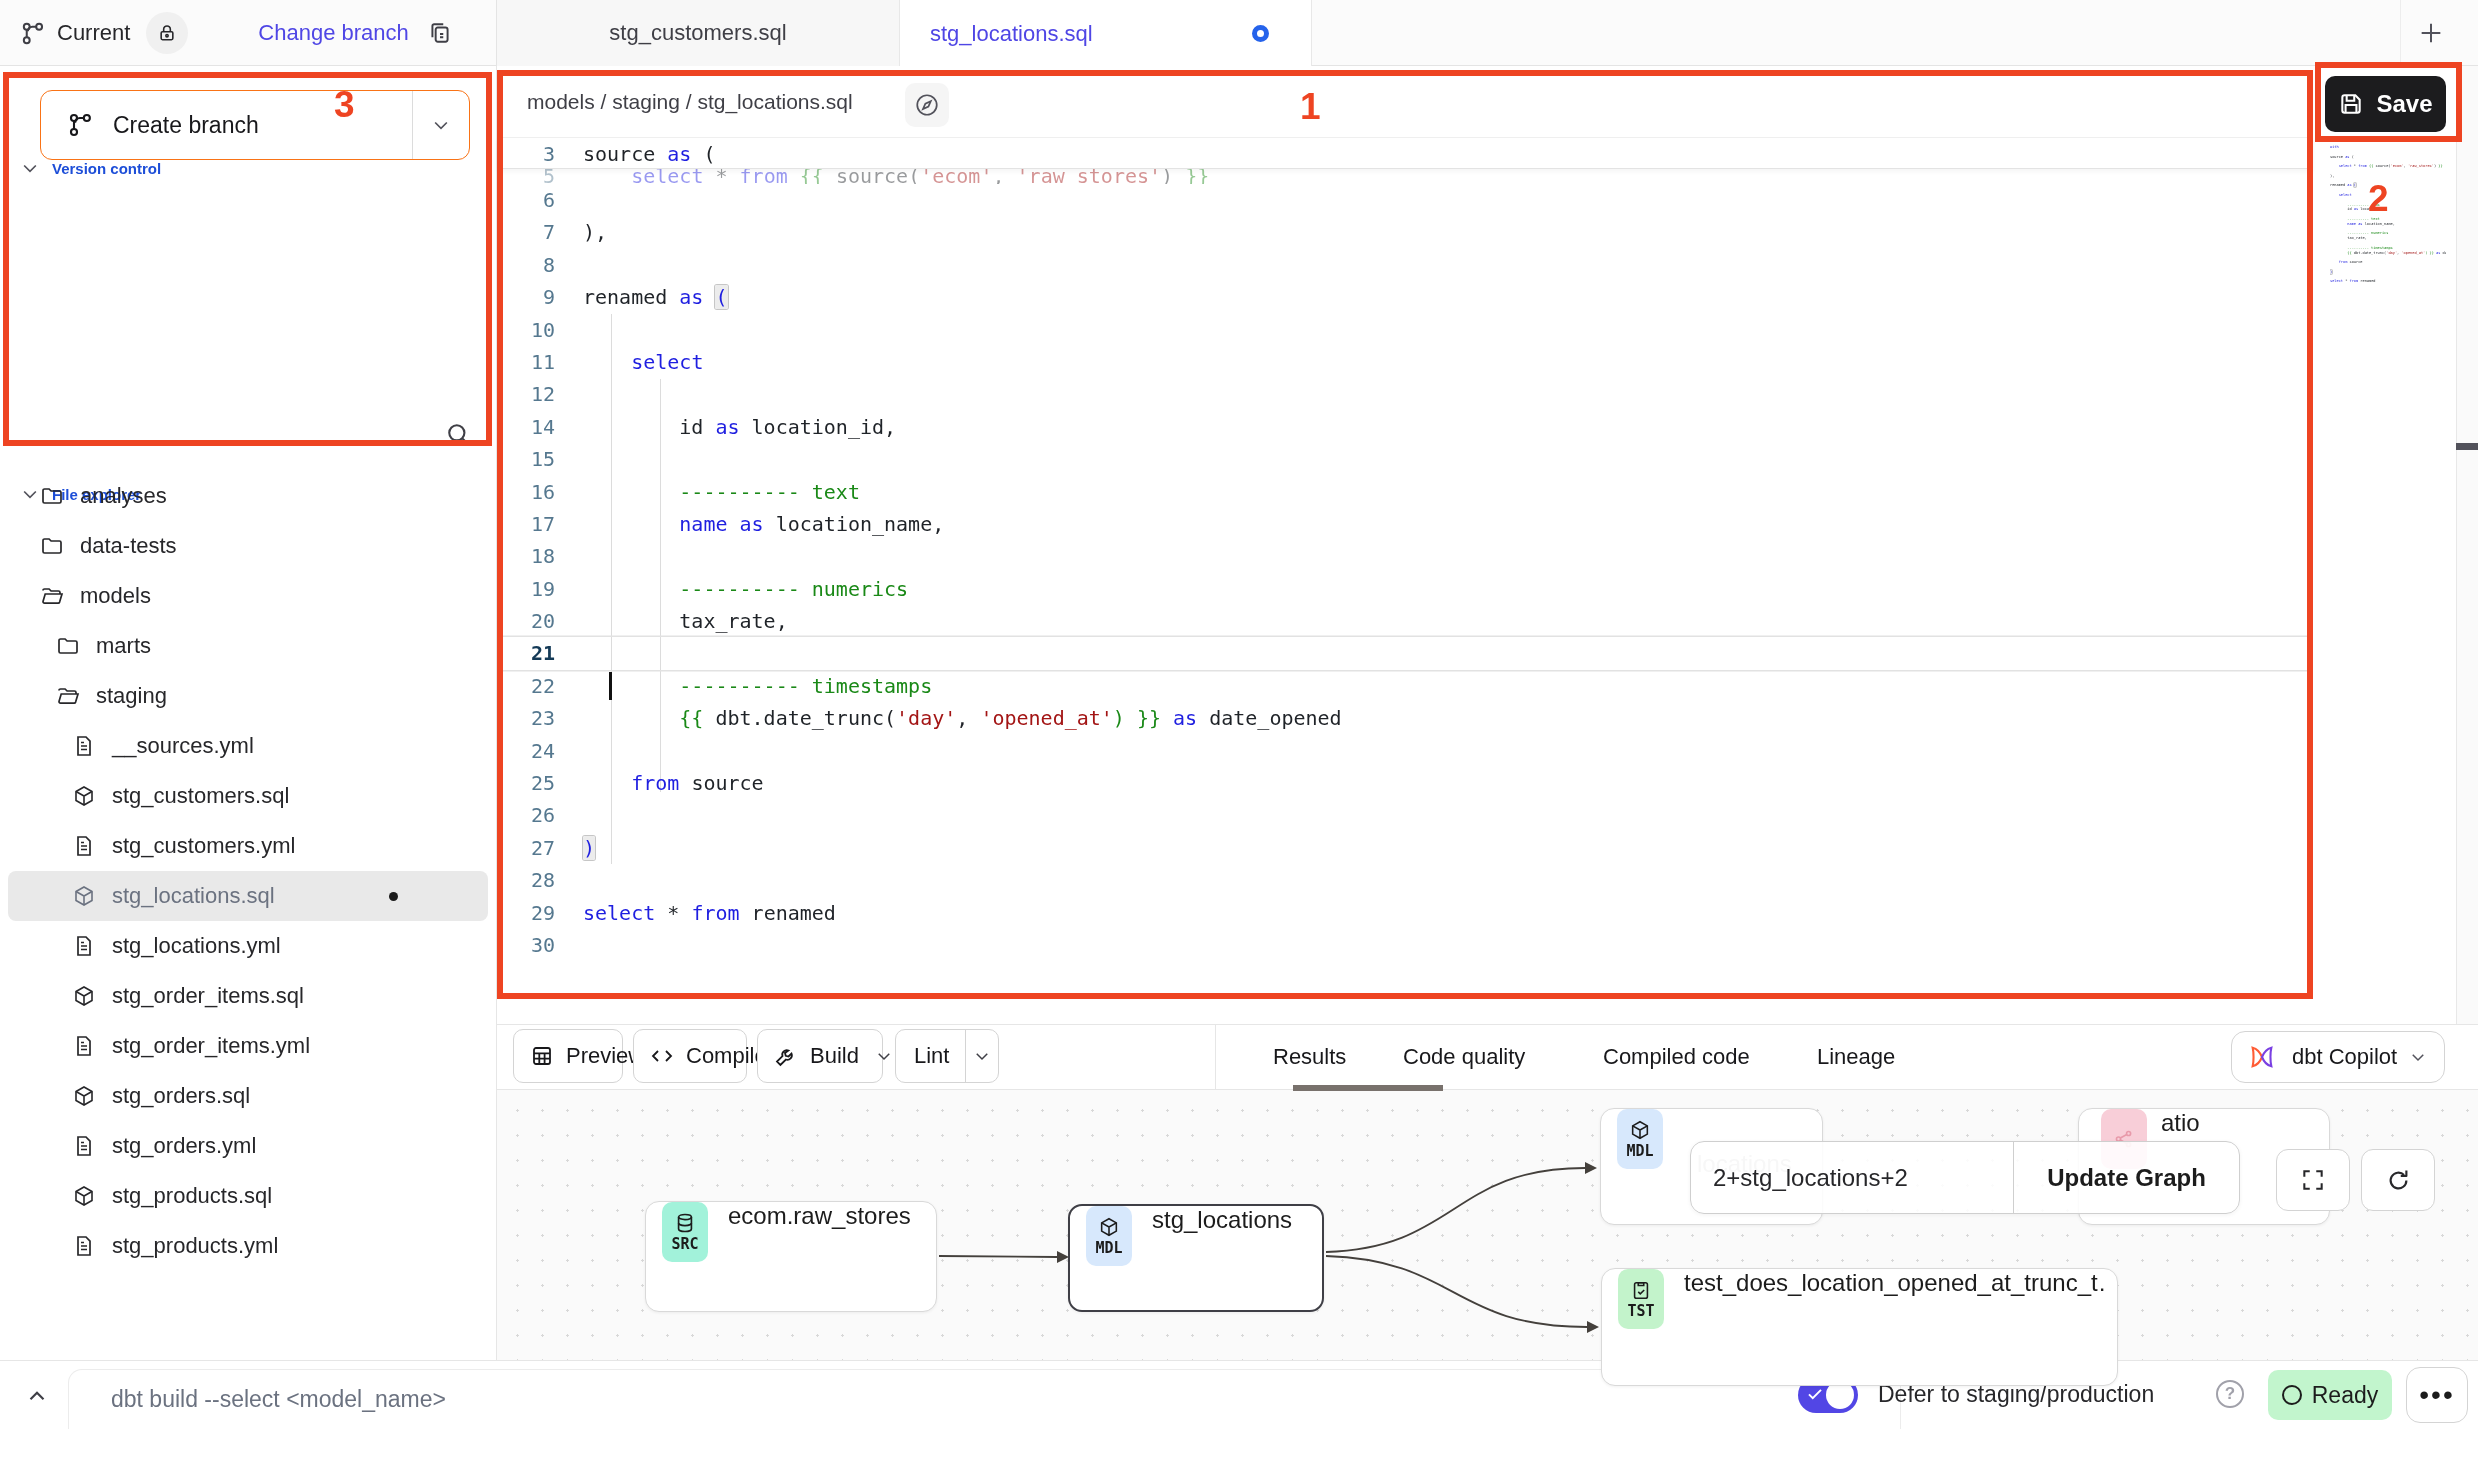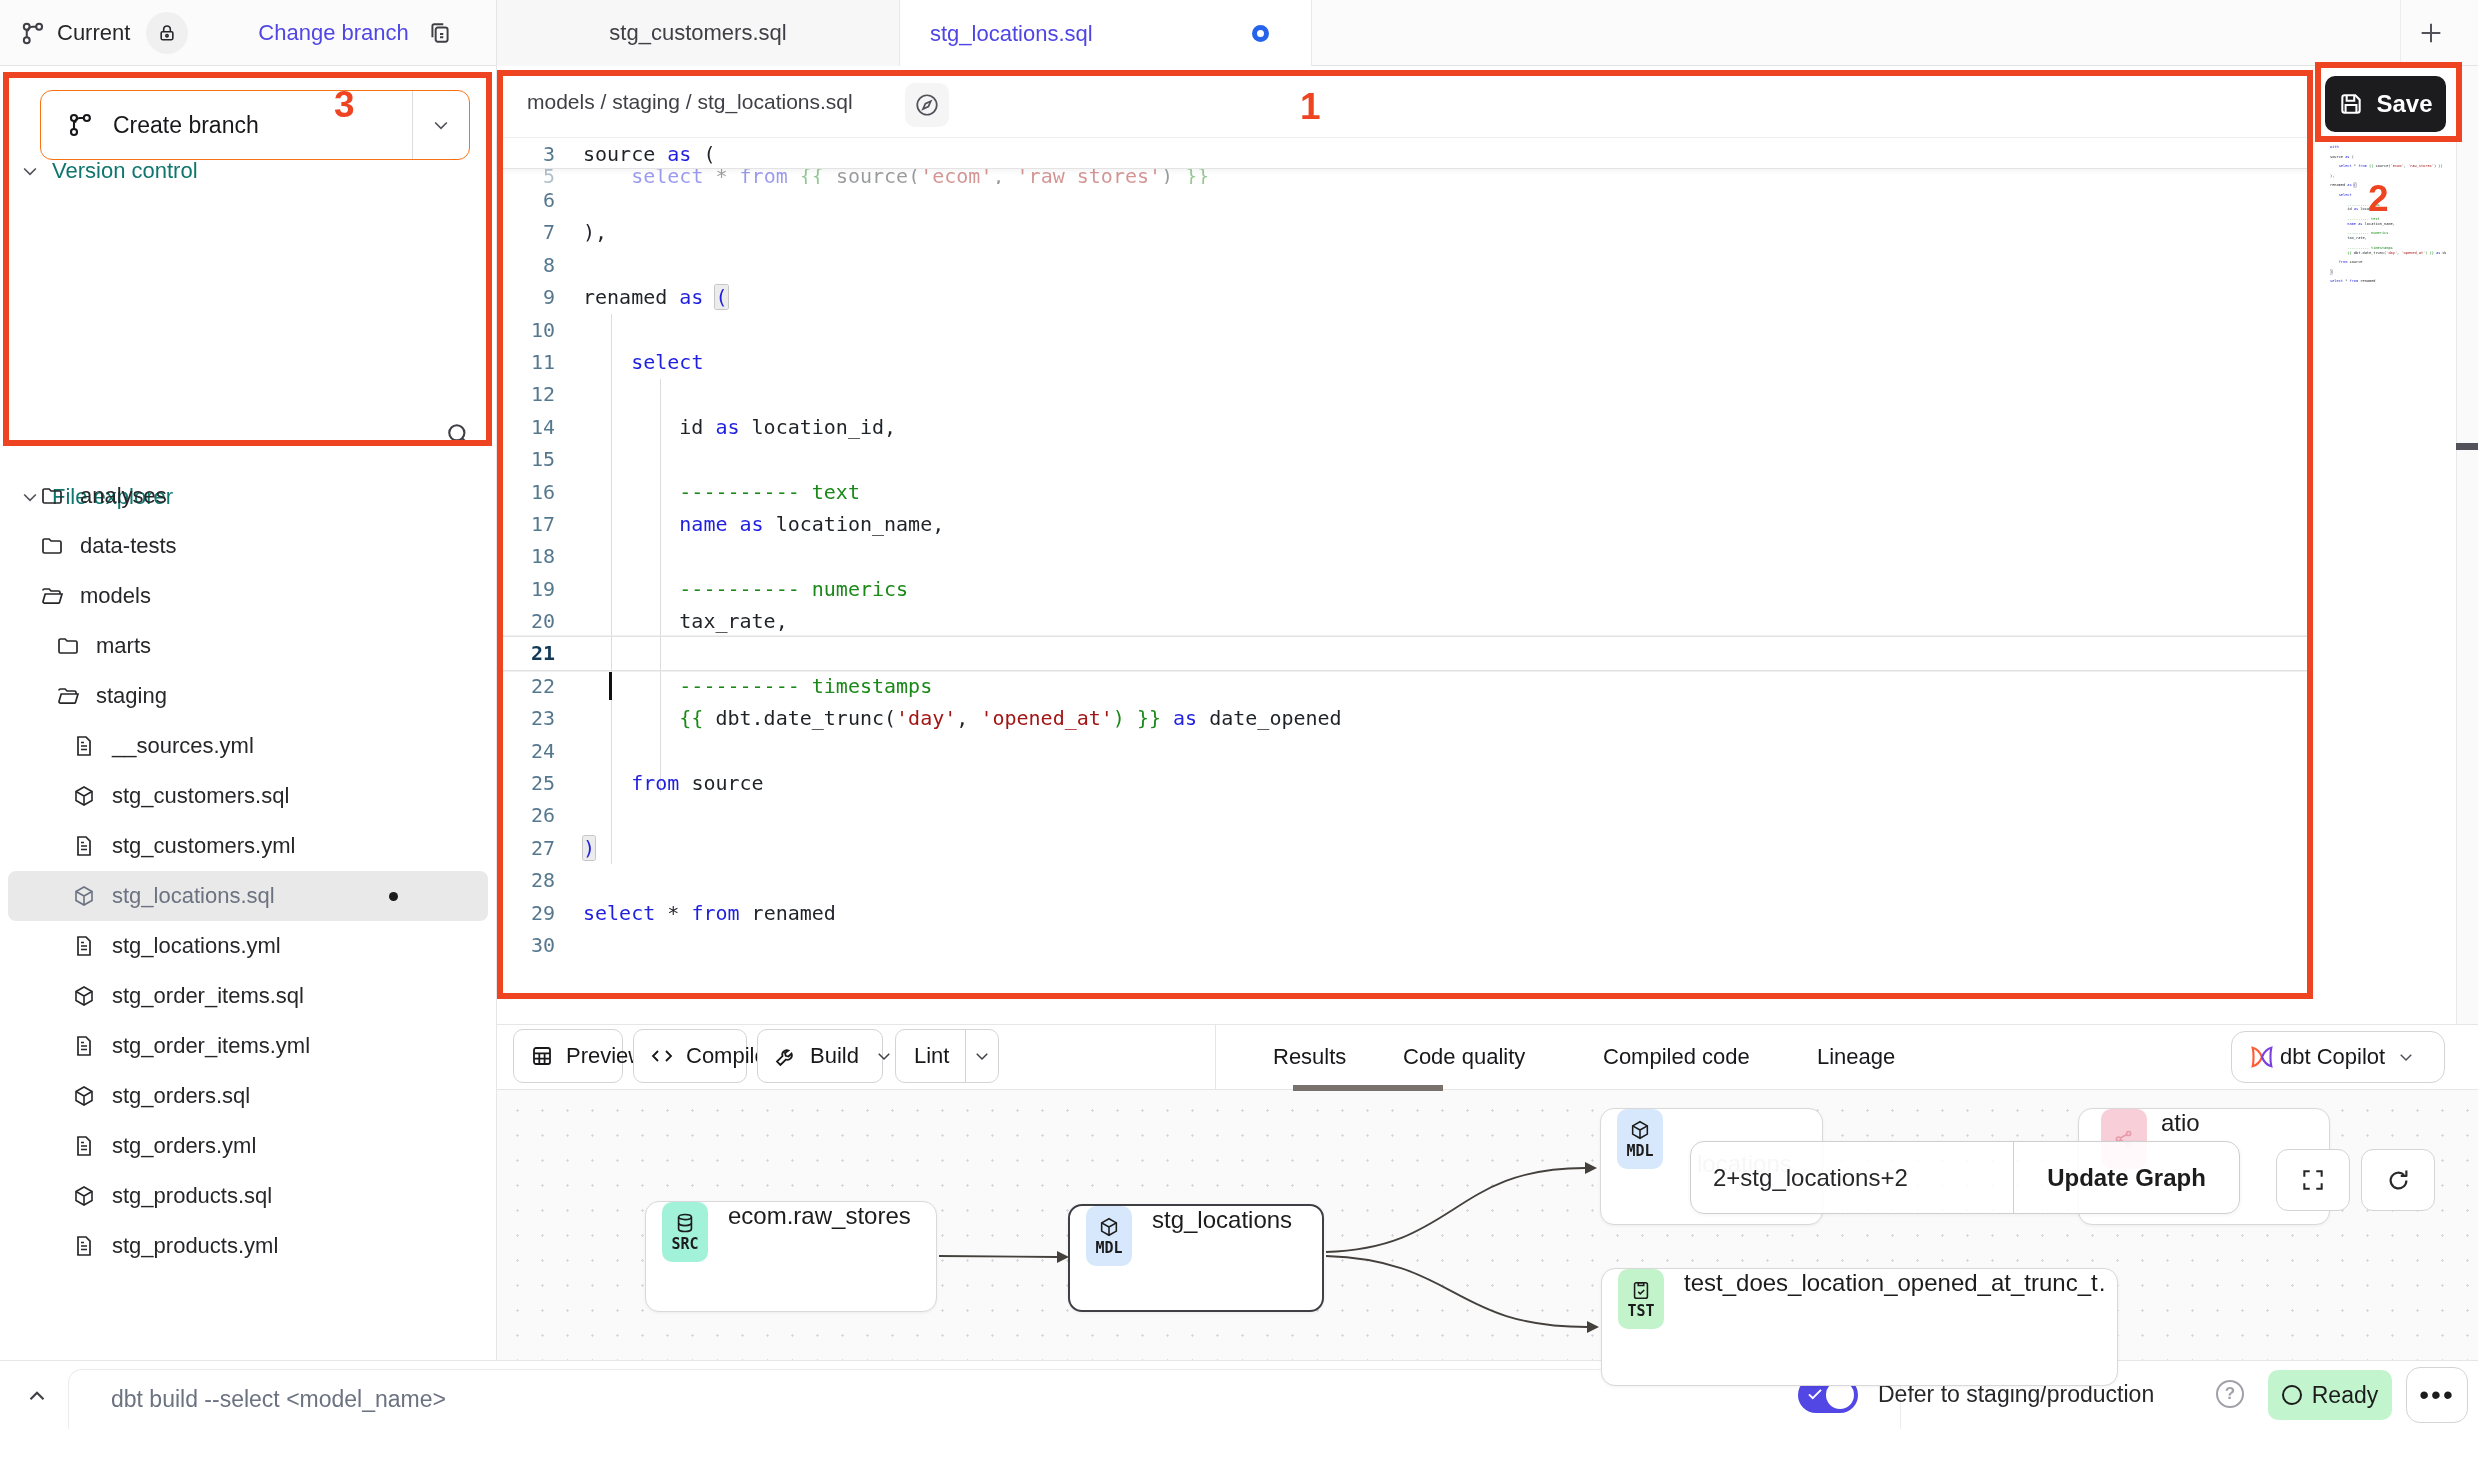--- a/index.html
+++ b/index.html
@@ -22,21 +22,21 @@
   .tab2 { left:900px; width:412px; background:#ffffff; border-right:1px solid #e8e8e8; height:67px; }
   .tab2 .tab-label { margin-left:30px; font-size:22px; color:#4f46e5; font-weight:500; }
   .dirty-dot { position:absolute; right:42px; top:25px; width:17px; height:17px; border:5px solid #2563eb; border-radius:50%; background:#fff; }
   .newtab-divider { left:2400px; top:0; width:1px; height:66px; background:#ededed; }
   .plus-btn { left:2414px; top:16px; width:34px; height:34px; color:#52525b; display:flex; align-items:center; justify-content:center; cursor:pointer; }
 
   
   .sidebar { left:0; top:66px; width:497px; height:1340px; background:#fff; border-right:1px solid #e6e6e6; }
   .section-head { display:flex; align-items:center; position:absolute; left:0; width:100%; }
   .chev { color:#52525b; }
-  .section-title { margin-left:12px; font-size:22px; font-weight:400; color:#0f766e; }
+  .section-title { margin-left:12px; font-size:15px; font-weight:700; color:#1d4ed8; }
   .create-branch { left:40px; top:90px; width:430px; height:70px; border:1px solid #f97316; border-radius:12px; background:#fff; display:flex; align-items:center; }
   .cb-main { flex:1; display:flex; align-items:center; height:100%; }
   .cb-main .cb-icon { margin-left:26px; color:#18181b; }
   .cb-label { margin-left:18px; font-size:23px; font-weight:500; color:#18181b; }
   .cb-divider { width:1px; height:100%; background:#dcdcdc; }
   .cb-caret { width:56px; display:flex; align-items:center; justify-content:center; color:#52525b; height:100%; }
   .search-btn { left:444px; top:420px; color:#3f3f46; cursor:pointer; }
   .tree { left:0; top:471px; width:496px; }
   .tree-row { height:50px; display:flex; align-items:center; font-size:22px; color:#27272a; position:relative; cursor:pointer; }
   .tree-row .t-icon { color:#27272a; display:flex; margin-right:16px; }
@@ -75,21 +75,21 @@
   .tb-btn { position:absolute; top:4px; height:54px; border:1px solid #d4d4d4; border-radius:10px; background:#fff; display:flex; align-items:center; color:#18181b; font-size:22px; font-weight:500; cursor:pointer; }
   .tb-btn .b-icon { display:flex; margin-left:16px; color:#18181b; }
   .tb-btn .b-label { margin:0 16px 0 12px; }
   .split-div { width:1px; height:100%; background:#d4d4d4; }
   .split-caret { width:44px; height:100%; display:flex; align-items:center; justify-content:center; color:#3f3f46; }
   .tb-divider { position:absolute; left:718px; top:0; width:1px; height:64px; background:#e6e6e6; }
   .res-tab { position:absolute; top:0; height:64px; display:flex; align-items:center; font-size:22px; color:#18181b; cursor:pointer; }
   .res-tab.active { font-weight:500; }
   .tab-underline { position:absolute; left:1293px; top:1085px; width:150px; height:6px; background:#78716c; z-index:2; }
   .copilot-btn { position:absolute; left:1734px; top:6px; width:214px; height:52px; border:1px solid #d4d4d4; border-radius:14px; background:#fff; display:flex; align-items:center; cursor:pointer; }
-  .copilot-label { margin-left:4px; font-size:22px; font-weight:500; color:#18181b; }
+  .copilot-label { margin-left:16px; font-size:22px; font-weight:500; color:#18181b; }
   .copilot-btn .cp-caret { margin-left:12px; color:#52525b; }
 
   
   .canvas { left:497px; top:1090px; width:1981px; height:316px; background-color:#fafafa;
     background-image:radial-gradient(#d8d8d8 1.4px, transparent 1.4px); background-size:25px 25px; background-position:8px 8px; }
   .edges { left:497px; top:1090px; width:1981px; height:316px; z-index:1; pointer-events:none; }
   .node { position:absolute; background:#fff; border:1.5px solid #d9d9d9; border-radius:14px; display:flex; box-shadow:0 1px 3px rgba(0,0,0,0.06); z-index:2; }
   .node.selected { border:2.5px solid #3f3f46; }
   .badge { width:46px; height:60px; border-radius:10px; margin-left:16px; display:flex; flex-direction:column; align-items:center; justify-content:center; gap:1px; flex:none; }
   .badge .bg-label { font-family:"DejaVu Sans Mono", monospace; font-size:15px; font-weight:700; color:#1c1c1c; }

